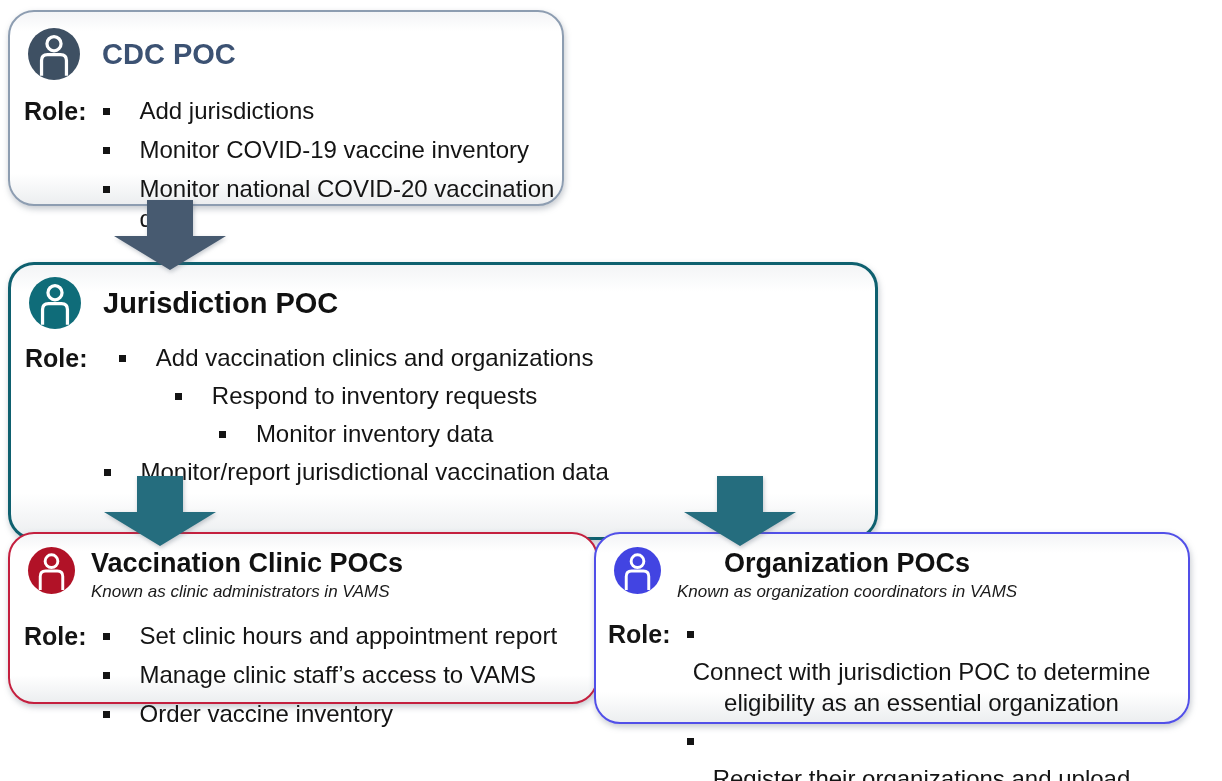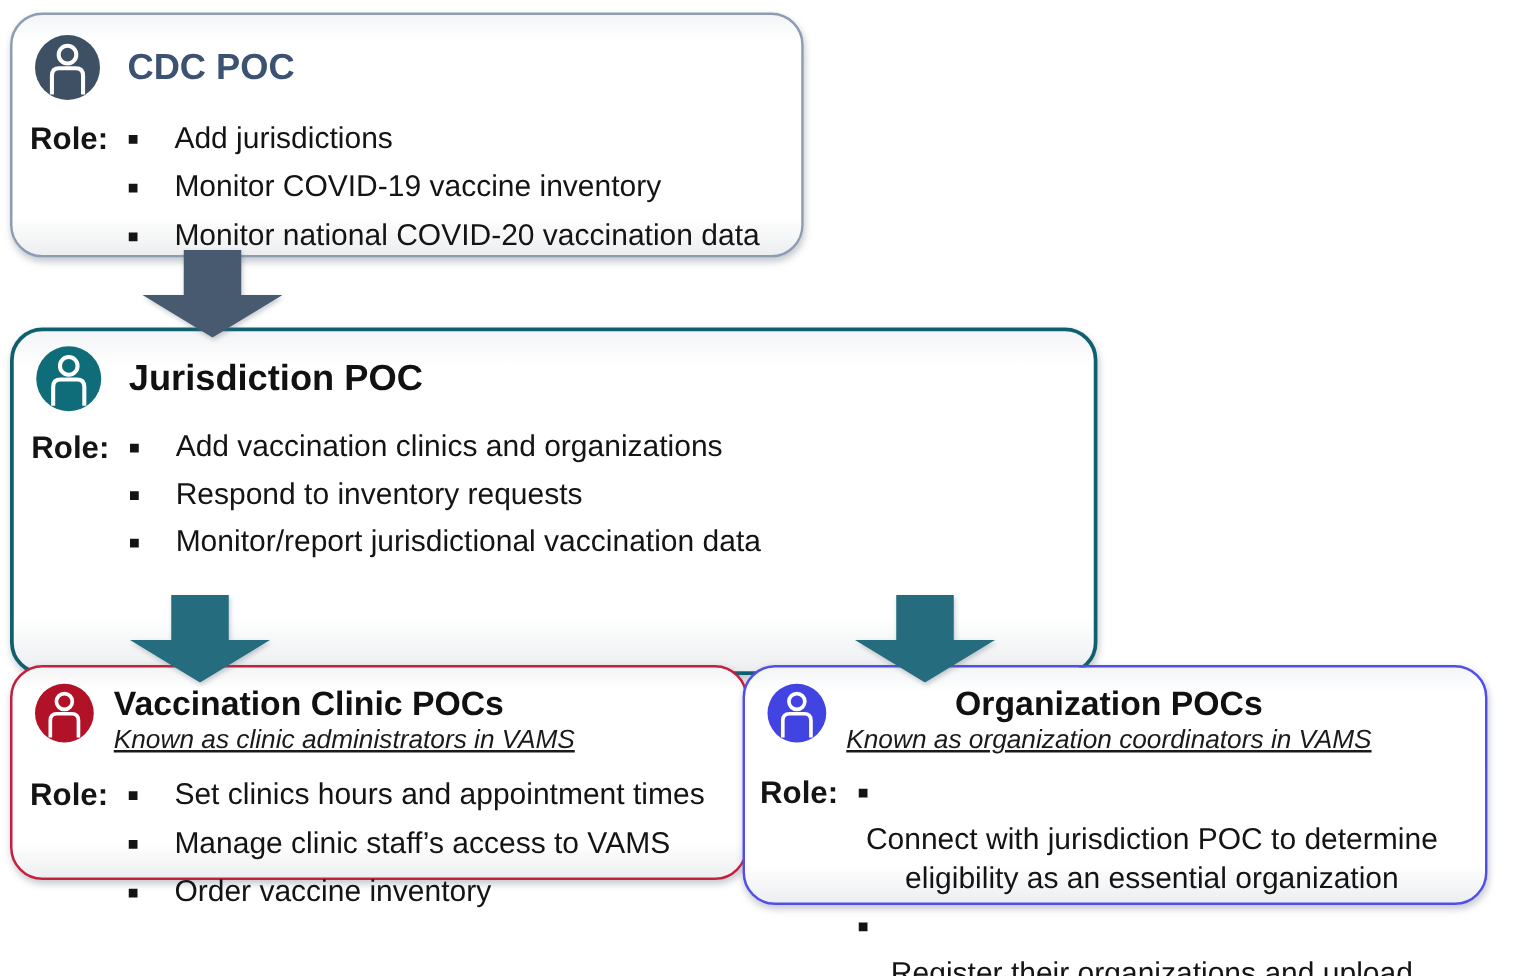--- a/index.html
+++ b/index.html
@@ -5,21 +5,21 @@
   html,body{margin:0;padding:0;background:#ffffff;}
   #canvas{
     position:relative;width:1222px;height:781px;background:#ffffff;overflow:hidden;
     font-family:"Liberation Sans", sans-serif;color:#141414;
   }
   .box{
     position:absolute;box-sizing:border-box;border-radius:26px;z-index:1;
     background:linear-gradient(180deg,#f3f4f6 0%,#ffffff 10%,#ffffff 84%,#eceef0 100%);
     box-shadow:1px 3px 6px rgba(110,120,135,0.4);
   }
-  .box-cdc{left:8px;top:10px;width:635px;height:196px;border:2px solid #8d9db1;}
+  .box-cdc{left:8px;top:10px;width:556px;height:196px;border:2px solid #8d9db1;}
   .box-jur{left:8px;top:262px;width:870px;height:278px;border:3px solid #0e606f;}
   .box-cli{left:8px;top:532px;width:590px;height:172px;border:2px solid #c41f3e;}
   .box-org{left:594px;top:532px;width:596px;height:192px;border:2px solid #514fe8;text-align:center;}
 
   .box-header{display:flex;align-items:center;}
   .box-cdc .box-header{padding:16px 0 0 18px;}
   .box-jur .box-header{padding:12px 0 0 18px;}
   .box-cli .box-header,.box-org .box-header{padding:13px 0 0 18px;align-items:flex-start;}
 
   .icon-circle{
@@ -32,31 +32,31 @@
   .ic-jur{background:#0f6c79;}
   .ic-cli{background:#b11227;}
   .ic-org{background:#4244e2;}
   .icon-circle svg{width:100%;height:100%;display:block;}
 
   .titles{margin-left:22px;}
   .box-cli .titles,.box-org .titles{margin-left:16px;margin-top:2px;}
   .box-title{font-weight:bold;font-size:29px;line-height:30px;color:#111;letter-spacing:0;}
   .box-cdc .box-title{color:#3c5273;}
   .box-cli .box-title,.box-org .box-title{font-size:27px;line-height:28px;}
-  .box-subtitle{font-style:italic;font-size:21px;line-height:26px;color:#1a1a1a;margin-top:2px;text-decoration:underline;}
+  .box-subtitle{font-style:italic;font-size:17px;line-height:26px;color:#1a1a1a;margin-top:2px;}
 
   .role-row{display:flex;align-items:flex-start;}
   .box-cdc .role-row{padding:16px 0 0 14px;}
   .box-jur .role-row{padding:14px 0 0 14px;}
   .box-cli .role-row{padding:16px 0 0 14px;}
   .box-org .role-row{padding:14px 0 0 12px;}
   .role-label{font-weight:bold;font-size:25px;line-height:30px;flex:none;margin-right:16px;}
   ul.bullets{list-style:none;margin:0;padding:0;}
   ul.bullets li{display:flex;align-items:flex-start;font-size:24px;line-height:30px;margin-bottom:9px;gap:18px;}
-  .box-jur ul.bullets li{margin-bottom:8px;}
+  .box-jur ul.bullets li{margin-bottom:8px;justify-content:center;}
   .box-org ul.bullets li{line-height:31px;margin-bottom:8px;max-width:470px;flex-direction:column;}
   .sq{flex:none;width:7px;height:7px;background:#141414;margin:12px 12px 0 0;}
 
   .arrow{position:absolute;z-index:5;filter:drop-shadow(1px 2px 2px rgba(90,100,115,0.35));}
 </style>
 </head>
 <body>
 
 <div id="canvas">
 
@@ -113,20 +113,24 @@
         <li>
             <span class="sq"></span>
             <span>Add vaccination clinics and organizations</span>
           </li>
         <li>
             <span class="sq"></span>
             <span>Respond to inventory requests</span>
           </li>
         <li>
             <span class="sq"></span>
+            <span>Monitor inventory data</span>
+          </li>
+        <li>
+            <span class="sq"></span>
             <span>Monitor/report jurisdictional vaccination data</span>
           </li>
       </ul>
     </div>
   </div>
 
   <svg class="arrow" style="left:104px;top:476px;" width="112" height="70">
     <polygon points="33,0 79,0 79,36 112,36 56,70 0,36 33,36" fill="#256d7e"></polygon>
   </svg>
 
@@ -145,21 +149,21 @@
       <div class="titles">
         <div class="box-title">Vaccination Clinic POCs</div>
         <div class="box-subtitle">Known as clinic administrators in VAMS</div>
       </div>
     </div>
     <div class="role-row">
       <span class="role-label">Role:</span>
       <ul class="bullets">
         <li>
             <span class="sq"></span>
-            <span>Set clinics hours and appointment times</span>
+            <span>Set clinic hours and appointment report</span>
           </li>
         <li>
             <span class="sq"></span>
             <span>Manage clinic staff’s access to VAMS</span>
           </li>
         <li>
             <span class="sq"></span>
             <span>Order vaccine inventory</span>
           </li>
       </ul>

